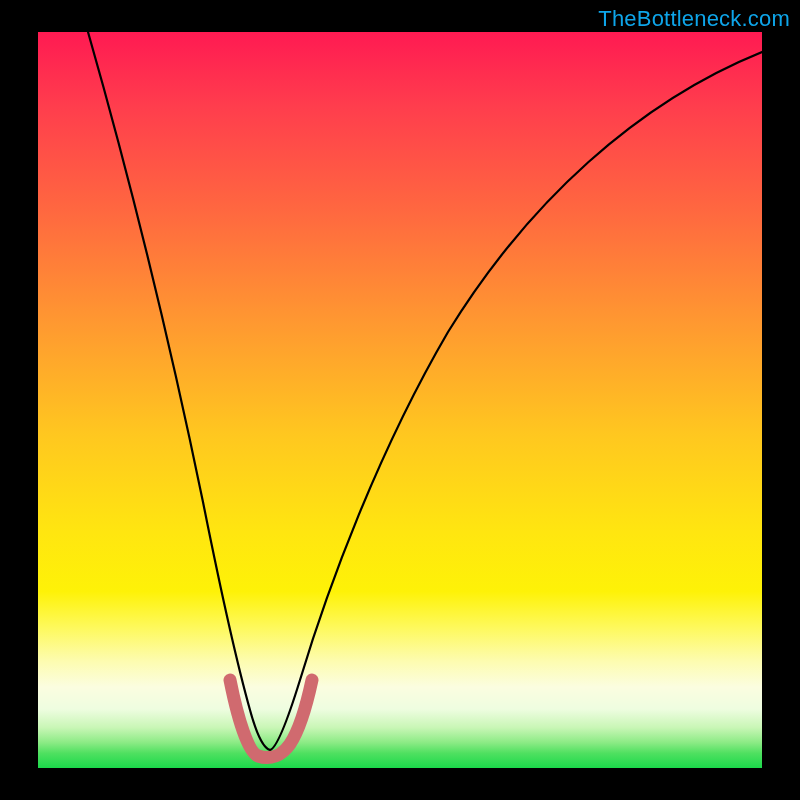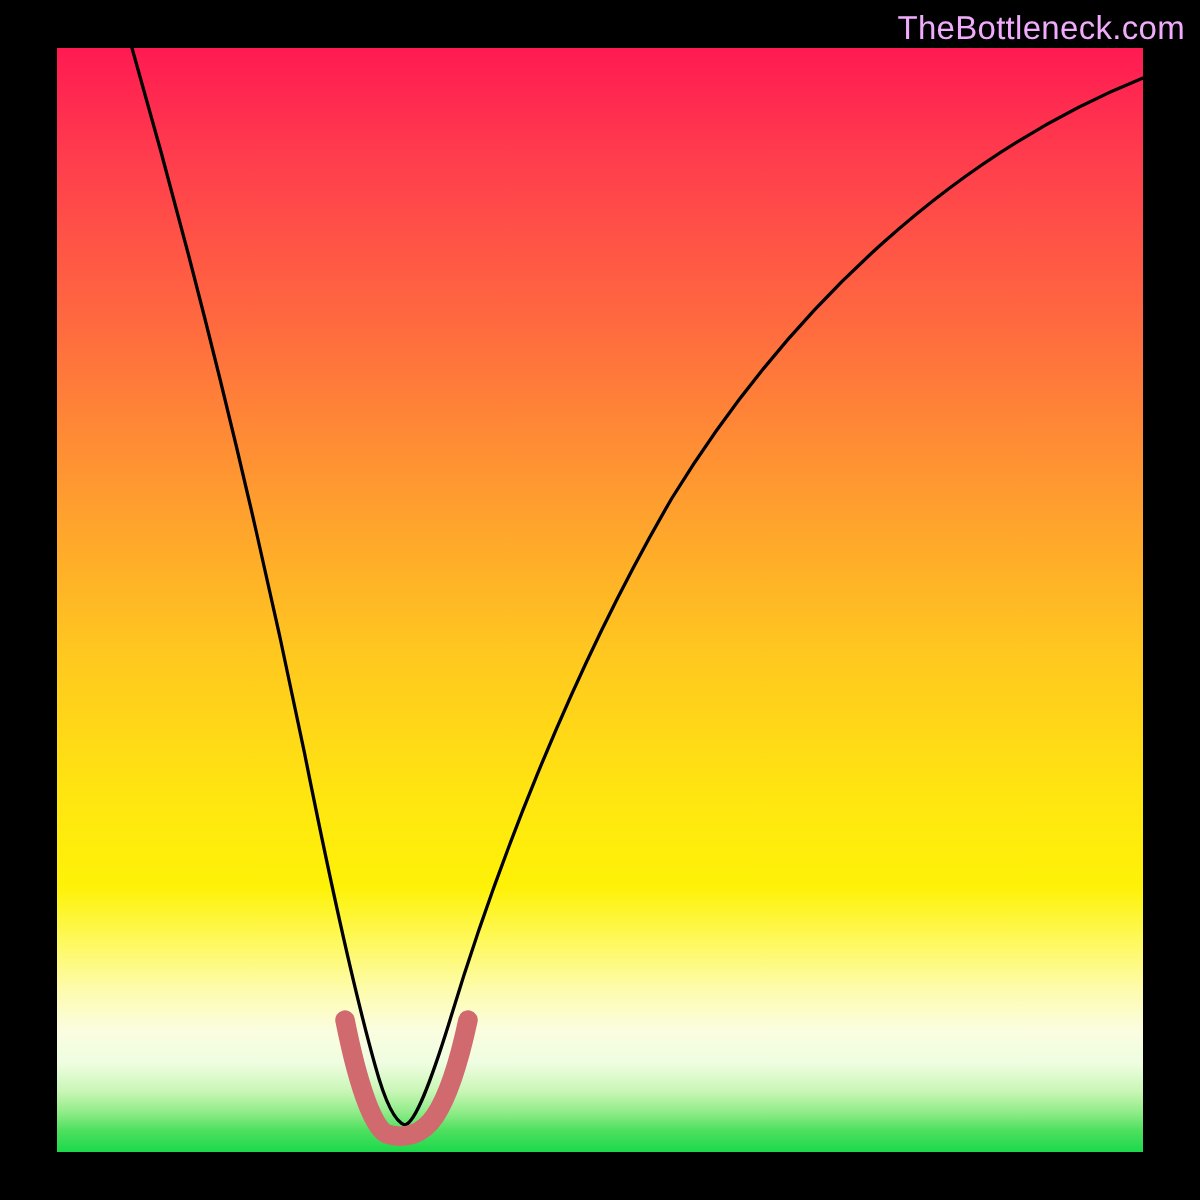--- a/index.html
+++ b/index.html
@@ -42,21 +42,21 @@
       #c9f6b6 94.5%,
       #8deb86 96.5%,
       #4fe060 98%,
       #1bd94a 100%
     );
   }
   .watermark {
     position: absolute;
     top: 6px;
     right: 10px;
-    color: #f0abfc;
+    color: #0ea5e9;
     font-size: 22px;
     letter-spacing: 0.2px;
     user-select: none;
   }
   svg.curve {
     position: absolute;
     left: 0;
     top: 0;
     width: 724px;
     height: 736px;

